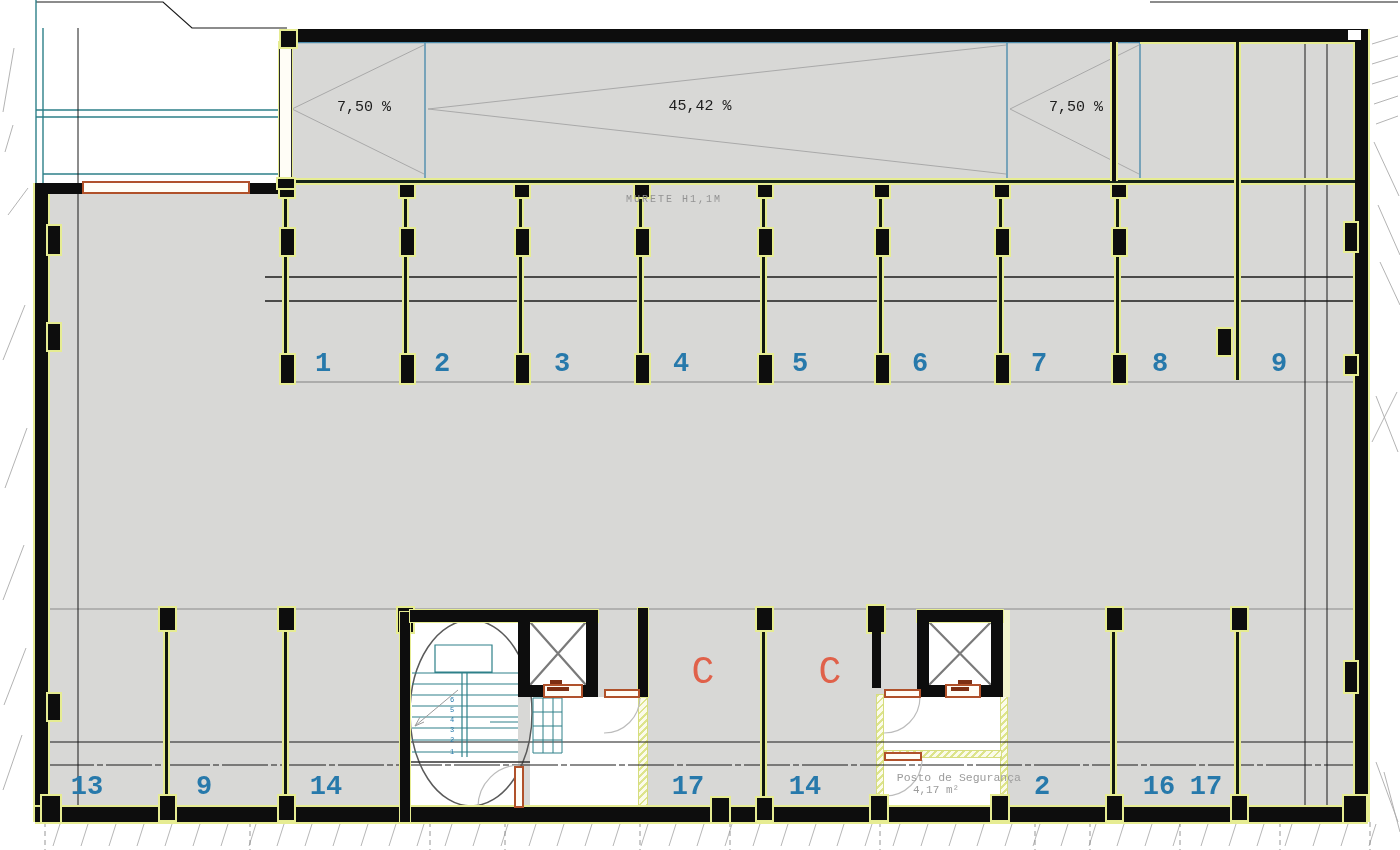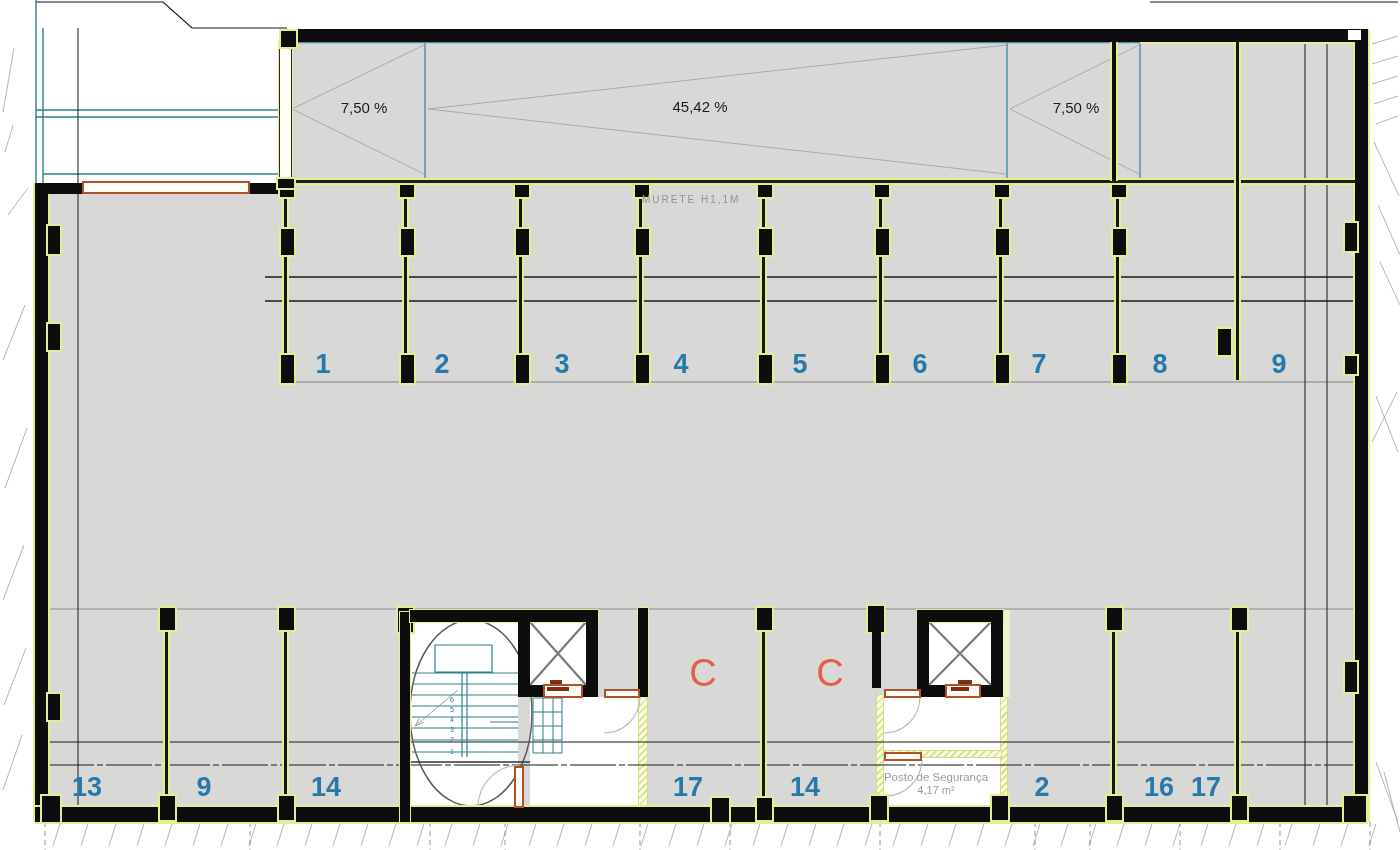--- a/index.html
+++ b/index.html
@@ -1,34 +1,34 @@
 <!DOCTYPE html>
 <html><head>
 <meta charset="utf-8">
 <style>
   html,body{margin:0;padding:0;background:#fff;}
   #canvas{position:relative;width:1400px;height:850px;background:#ffffff;overflow:hidden;
-          font-family:Liberation Sans, sans-serif;}
+          font-family:Liberation Mono, monospace;}
   .abs{position:absolute;}
   .gray{position:absolute;background:#d8d8d6;}
   .whiteroom{position:absolute;background:#ffffff;}
   .wall{position:absolute;background:#0d0d0d;}
   .halo{position:absolute;background:#e6ec92;}
   .col{position:absolute;background:#0d0d0d;border:2px solid #e6ec92;}
   .divider{position:absolute;width:3px;background:#101810;border-left:2px solid #e6ec92;border-right:2px solid #e6ec92;}
   .hatch{position:absolute;background:repeating-linear-gradient(135deg,#dde48c 0 2px,#fbfbea 2px 5px);border:1px solid #d6dd7f;}
   .pale{position:absolute;background:#f1f2cc;}
   .doorleaf{position:absolute;background:#fffdf6;border:2px solid #b0512a;}
   .doorsym{position:absolute;background:#fffdf6;border:2px solid #b0512a;}
   .doorbar{position:absolute;background:#7e2f14;}
   .num{position:absolute;font-weight:bold;font-size:27px;color:#2779ab;text-align:center;width:60px;line-height:30px;}
   .cmark{position:absolute;font-size:38px;color:#e0614a;text-align:center;width:50px;line-height:42px;}
   .slope{position:absolute;font-size:15px;color:#1c1c1c;text-align:center;width:120px;}
   .murete{position:absolute;font-size:10px;color:#939393;letter-spacing:2px;}
-  .gtext{position:absolute;font-size:11.5px;color:#9c9c9c;text-align:center;width:170px;}
+  .gtext{position:absolute;font-size:11.5px;color:#9c9c9c;text-align:right;width:170px;}
   .gtext2{position:absolute;font-size:11px;color:#9c9c9c;text-align:center;width:170px;}
   .steptxt{position:absolute;font-size:7px;color:#2779ab;width:10px;text-align:center;}
   svg{position:absolute;left:0;top:0;}
 </style>
 </head>
 <body>
 
 <div id="canvas">
 
   <div class="gray" style="left:48px;top:183px;width:1307px;height:624px;z-index:1"></div>
@@ -203,21 +203,21 @@
   <div class="doorbar" style="left:958px;top:680px;width:14px;height:4px;z-index:5"></div>
 
   <div class="doorleaf" style="left:604px;top:689px;width:32px;height:5px;z-index:5"></div>
   <div class="doorleaf" style="left:884px;top:689px;width:33px;height:5px;z-index:5"></div>
   <div class="doorleaf" style="left:884px;top:752px;width:34px;height:5px;z-index:5"></div>
   <div class="doorleaf" style="left:514px;top:766px;width:6px;height:38px;z-index:5"></div>
 
   <div class="slope" style="left:304px;top:99px;z-index:6">7,50 %</div>
   <div class="slope" style="left:640px;top:98px;z-index:6">45,42 %</div>
   <div class="slope" style="left:1016px;top:99px;z-index:6">7,50 %</div>
-  <div class="murete" style="left:642px;top:194px;z-index:6">MURETE H1,1M</div>
+  <div class="murete" style="left:626px;top:194px;z-index:6">MURETE H1,1M</div>
 
   <div class="num" style="left:293px;top:349px;z-index:6">1</div>
   <div class="num" style="left:412px;top:349px;z-index:6">2</div>
   <div class="num" style="left:532px;top:349px;z-index:6">3</div>
   <div class="num" style="left:651px;top:349px;z-index:6">4</div>
   <div class="num" style="left:770px;top:349px;z-index:6">5</div>
   <div class="num" style="left:890px;top:349px;z-index:6">6</div>
   <div class="num" style="left:1009px;top:349px;z-index:6">7</div>
   <div class="num" style="left:1130px;top:349px;z-index:6">8</div>
   <div class="num" style="left:1249px;top:349px;z-index:6">9</div>

